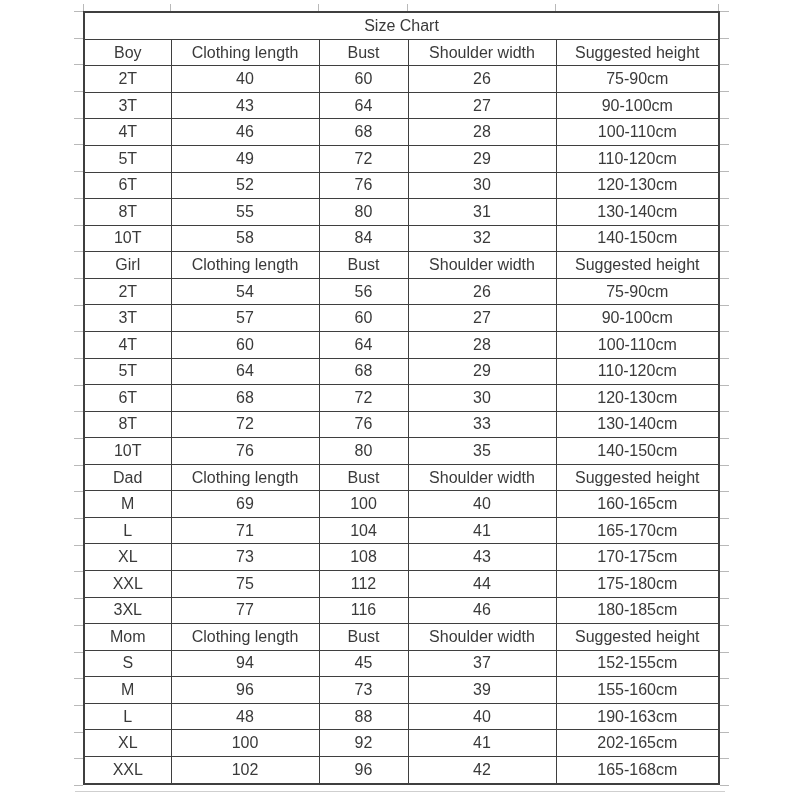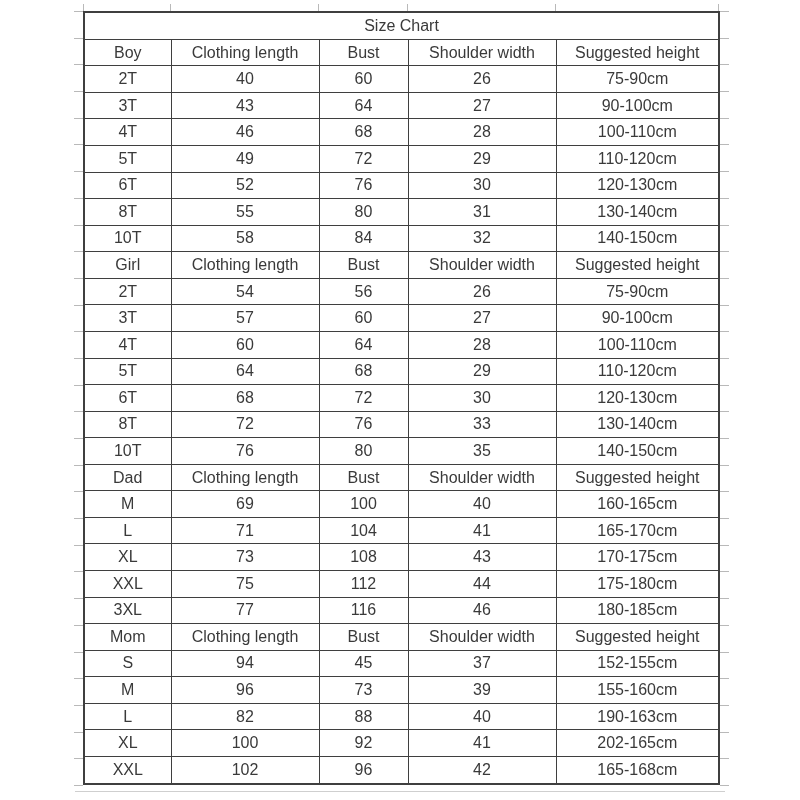--- a/index.html
+++ b/index.html
@@ -311,21 +311,21 @@
         </tr>
         <tr>
           <td>M</td>
           <td>96</td>
           <td>73</td>
           <td>39</td>
           <td>155-160cm</td>
         </tr>
         <tr>
           <td>L</td>
-          <td>82</td>
+          <td>48</td>
           <td>88</td>
           <td>40</td>
           <td>190-163cm</td>
         </tr>
         <tr>
           <td>XL</td>
           <td>100</td>
           <td>92</td>
           <td>41</td>
           <td>202-165cm</td>

